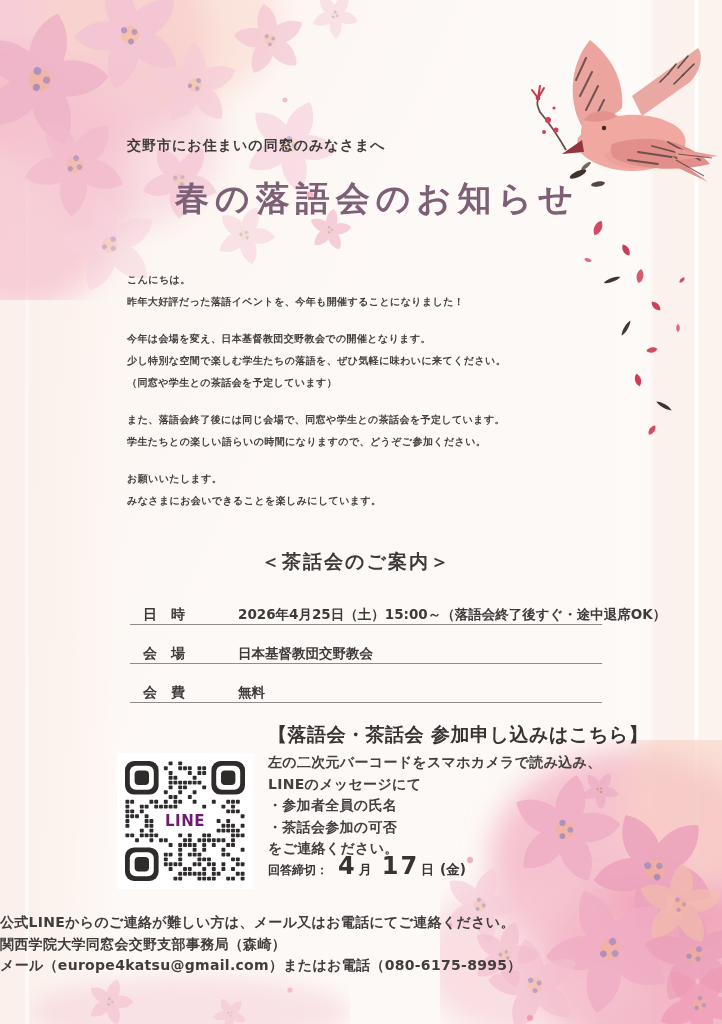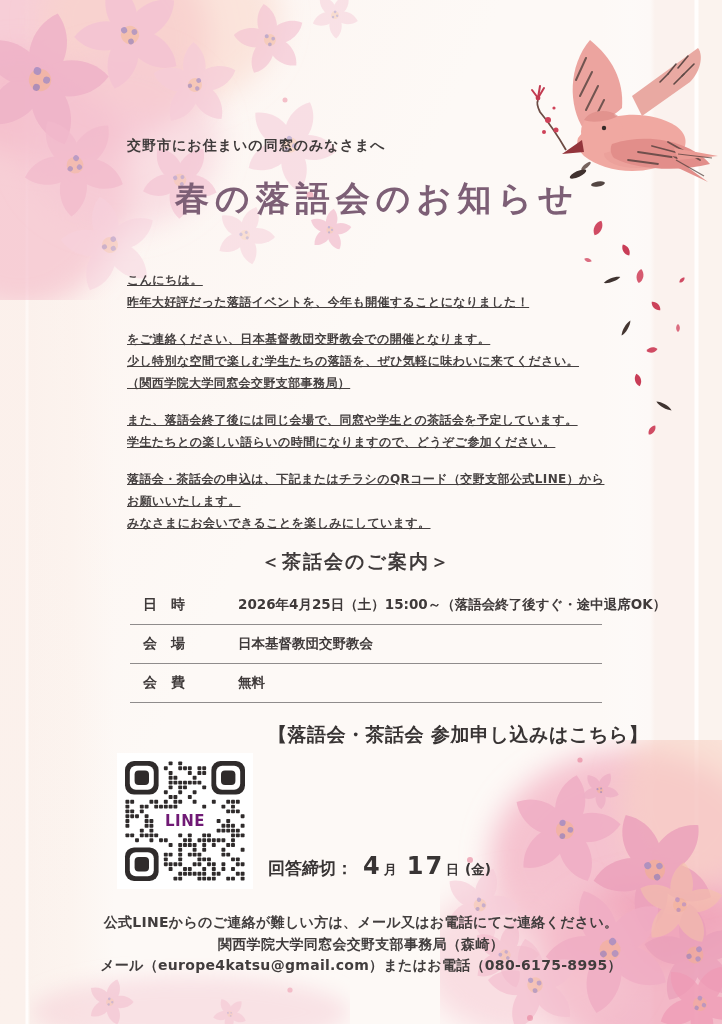--- a/index.html
+++ b/index.html
@@ -18,48 +18,48 @@
   }
   .deco{position:absolute;pointer-events:none;}
   .content{position:absolute;inset:0;z-index:2;}
 
   .audience{position:absolute;left:127px;top:137px;font-size:14px;font-weight:600;
     letter-spacing:1px;color:#3f3b3b;}
   .title{position:absolute;left:0;right:0;top:176px;text-align:center;
     font-family:"DejaVu Serif","Liberation Serif",serif;
     font-size:34px;font-weight:600;letter-spacing:6px;color:#7d5f76;padding-left:32px;}
 
-  .bodytext{position:absolute;left:127px;top:254px;font-size:12px;font-weight:600;
-    line-height:22px;letter-spacing:0.4px;text-decoration:underline;}
+  .bodytext{position:absolute;left:127px;top:254px;font-size:10px;font-weight:600;
+    line-height:22px;letter-spacing:0.4px;}
   .bodytext p{margin:0 0 15px 0;}
 
   .info-heading{position:absolute;left:0;right:10px;top:549px;text-align:center;
     font-size:19px;font-weight:700;letter-spacing:2px;color:#3f3a3a;}
   .info-table{position:absolute;left:130px;top:586px;width:472px;}
-  .info-row{display:flex;align-items:center;height:38px;border-bottom:1px solid #8f8c8c;}
+  .info-row{display:flex;align-items:flex-end;height:38px;border-bottom:1px solid #8f8c8c;}
   .info-label{flex:0 0 95px;padding-left:13px;font-size:14px;font-weight:700;color:#3f3a3a;}
   .info-value{flex:1;font-size:13.5px;font-weight:600;white-space:nowrap;color:#3f3a3a;}
 
   .apply-heading{position:absolute;left:268px;top:722px;font-size:19px;font-weight:800;
     letter-spacing:0.5px;color:#383434;white-space:nowrap;}
   .qr-box{position:absolute;left:117px;top:753px;width:136px;height:136px;background:#fff;}
   .qr-label{position:absolute;left:50%;top:50%;transform:translate(-50%,-50%);
     width:62px;height:22px;background:#fff;display:flex;align-items:center;justify-content:center;
     font-size:15px;font-weight:800;letter-spacing:0.5px;color:#701a75;}
   .apply-text{position:absolute;left:268px;top:752px;font-size:14px;font-weight:600;
     line-height:21.5px;letter-spacing:0.3px;}
   .apply-text div{white-space:nowrap;}
   .deadline{position:absolute;left:268px;top:852px;display:flex;align-items:baseline;color:#383434;}
-  .deadline .dl-label{font-size:17px;font-weight:800;}
+  .deadline .dl-label{font-size:12px;font-weight:800;}
   .deadline .dl-big{font-size:24px;font-weight:800;letter-spacing:2px;margin-left:10px;}
   .deadline .dl-big.second{}
   .deadline .dl-unit{font-size:13px;font-weight:700;margin-left:2px;}
   .deadline .dl-week{font-size:13.5px;font-weight:700;margin-left:6px;}
 
-  .footer{position:absolute;left:0;right:0;top:912px;text-align:center;
+  .footer{position:absolute;left:0;right:0;top:912px;
     font-size:14px;font-weight:600;line-height:21.5px;letter-spacing:0.3px;color:#413d3d;}
 </style>
 </head>
 <body>
 
 <div class="page">
 
   <svg width="0" height="0" style="position:absolute" aria-hidden="true">
     <defs>
       <filter id="blur14" x="-60%" y="-60%" width="220%" height="220%">
@@ -203,32 +203,31 @@
     <div class="title">春の落語会のお知らせ</div>
 
     <div class="bodytext">
       <p>
         </p>
         <div>こんにちは。</div>
         <div>昨年大好評だった落語イベントを、今年も開催することになりました！</div>
       <p></p>
       <p>
         </p>
-        <div>をご連絡ください、日本基督教団交野教会での開催となります。</div>
+        <div>今年は会場を変え、日本基督教団交野教会での開催となります。</div>
         <div>少し特別な空間で楽しむ学生たちの落語を、ぜひ気軽に味わいに来てください。</div>
-        <div>（関西学院大学同窓会交野支部事務局）</div>
+        <div>（同窓や学生との茶話会を予定しています）</div>
       <p></p>
       <p>
         </p>
         <div>また、落語会終了後には同じ会場で、同窓や学生との茶話会を予定しています。</div>
         <div>学生たちとの楽しい語らいの時間になりますので、どうぞご参加ください。</div>
       <p></p>
       <p>
         </p>
-        <div>落語会・茶話会の申込は、下記またはチラシのQRコード（交野支部公式LINE）から</div>
         <div>お願いいたします。</div>
         <div>みなさまにお会いできることを楽しみにしています。</div>
       <p></p>
     </div>
 
     <div class="info-heading">＜茶話会のご案内＞</div>
 
     <div class="info-table">
       <div class="info-row">
         <div class="info-label">日　時</div>
@@ -431,20 +430,27 @@
           <rect x="94.4" y="8" width="33.6" height="33.6" rx="9" fill="#2f2b2b"></rect>
           <rect x="99.2" y="12.8" width="24" height="24" rx="6" fill="#ffffff"></rect>
           <rect x="104" y="17.6" width="14.400000000000002" height="14.400000000000002" rx="4" fill="#2f2b2b"></rect>
           <rect x="8" y="94.4" width="33.6" height="33.6" rx="9" fill="#2f2b2b"></rect>
           <rect x="12.8" y="99.2" width="24" height="24" rx="6" fill="#ffffff"></rect>
           <rect x="17.6" y="104" width="14.400000000000002" height="14.400000000000002" rx="4" fill="#2f2b2b"></rect>
         </svg>
       <div class="qr-label">LINE</div>
     </div>
 
+    <div class="apply-text">
+      <div>左の二次元バーコードをスマホカメラで読み込み、</div>
+      <div>LINEのメッセージにて</div>
+      <div>・参加者全員の氏名</div>
+      <div>・茶話会参加の可否</div>
+      <div>をご連絡ください。</div>
+    </div>
 
     <div class="deadline">
       <span class="dl-label">回答締切：</span>
       <span class="dl-big">4</span>
       <span class="dl-unit">月</span>
       <span class="dl-big second">17</span>
       <span class="dl-unit">日</span>
       <span class="dl-week">(金)</span>
     </div>
 

